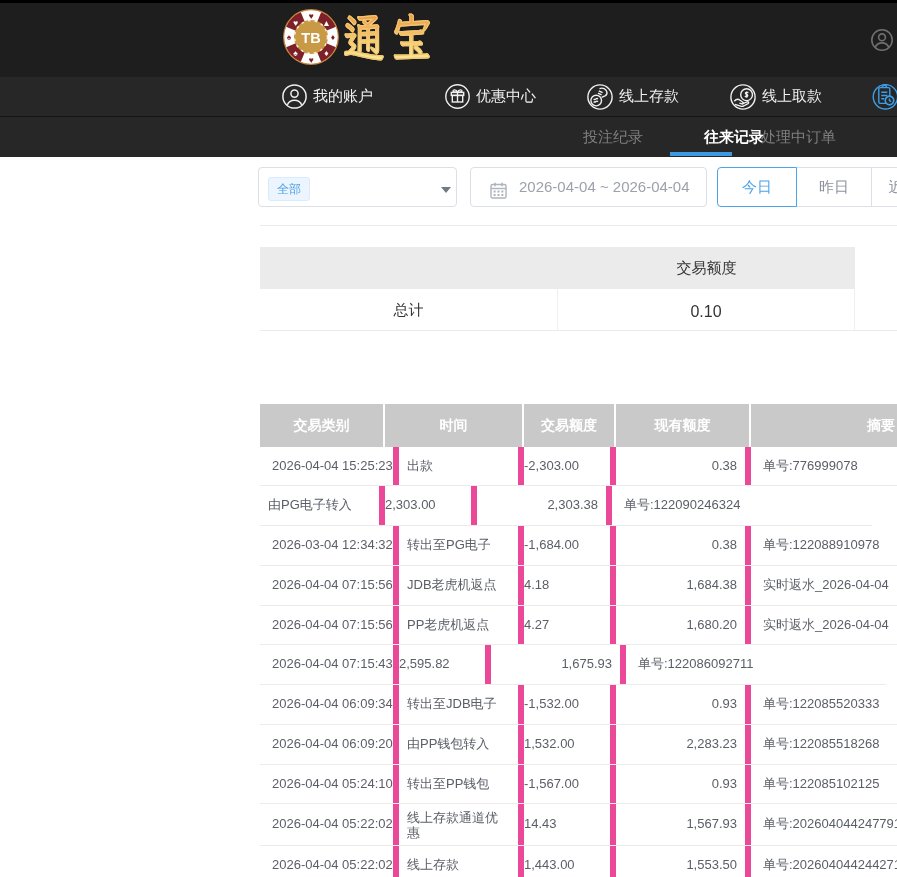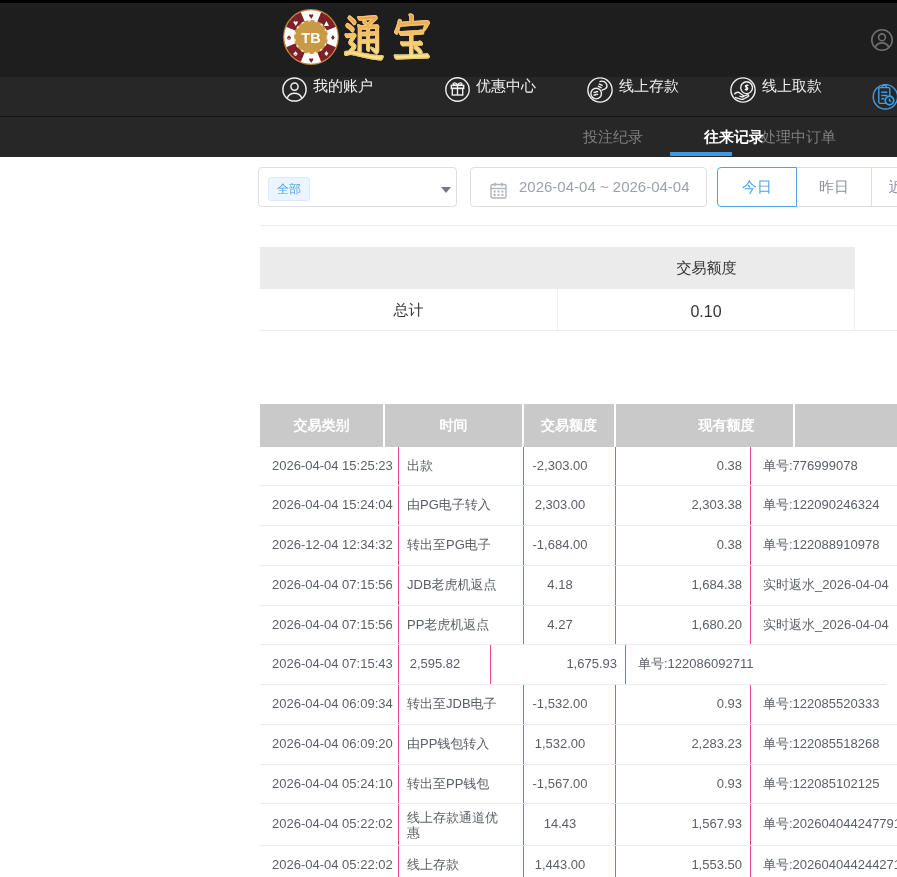--- a/index.html
+++ b/index.html
@@ -12,21 +12,21 @@
 #nav     { left:0; top:77px; width:897px; height:39px; background:#272727; }
 #navline { left:0; top:116px; width:897px; height:1px; background:#141414; }
 #subnav  { left:0; top:117px; width:897px; height:40px; background:#272727; }
 
 #logotext { left:343px; top:11px; width:115px; height:56px; font-size:52px; line-height:56px;
   font-weight:bold; letter-spacing:8px; font-family:"Liberation Serif","LXGW WenKai TC",serif; white-space:nowrap;
   transform:scaleX(0.8); transform-origin:left center; -webkit-text-stroke:1.3px #f2c671;
   background:linear-gradient(180deg,#eb9440 0%,#f5cf74 55%,#fbf3a4 100%);
   -webkit-background-clip:text; background-clip:text; color:transparent; }
 
-.navitem { top:77px; height:39px; display:flex; align-items:flex-start; color:#f0f0f0; font-size:15px; }
+.navitem { top:77px; height:39px; display:flex; align-items:center; color:#f0f0f0; font-size:15px; }
 .navitem svg { margin-right:6px; }
 
 .tab { top:117px; height:40px; line-height:40px; font-size:15px; color:#7f7f7f; }
 .tab.active { color:#fff; font-weight:bold;margin-left:32px; }
 #tabline { left:670px; top:152px; width:62px; height:4px; background:#3d9ae2; }
 
 .box { border:1px solid #dcdfe6; border-radius:4px; background:#fff; }
 #tag { left:268px; top:177px; width:42px; height:24px; background:#ecf5fd; border:1px solid #d9ecff;
   border-radius:3px; color:#4aa0e8; font-size:12px; text-align:center; line-height:22px; }
 #caret { left:441px; top:187px; width:0; height:0; border-left:5px solid transparent;
@@ -35,25 +35,25 @@
 .fbtn { top:167px; height:40px; line-height:38px; text-align:center; font-size:15px; }
 #sep1 { left:260px; top:225px; width:637px; height:1px; background:#ececec; }
 
 .srow { left:260px; display:flex; }
 .scell { font-size:15px; color:#333; text-align:center; }
 
 .mhead { left:260px; top:404px; display:flex; height:42.5px; background:#c9c9c9; }
 .mhead div { color:#fff; font-size:14px; font-weight:bold; text-align:center; line-height:42.5px;
   border-right:2px solid #fff; }
 .mrow { left:260px; display:flex; height:39.75px; background:#fff; border-bottom:1px solid #ececec; }
-.mrow div { font-size:13px; color:#5a5e66; line-height:38.75px; border-right:1px solid #ec4899;
+.mrow div { font-size:13px; color:#5a5e66; line-height:38.75px; border-right:6px solid #ec4899;
   white-space:nowrap; overflow:hidden; }
 .ct { width:139px; padding-left:12px; font-size:13px; }
 .cy { width:125px; padding-left:8px; }
-.ca { width:92px; text-align:center; padding-right:19px; }
+.ca { width:92px; text-align:left; padding-right:19px; }
 .cb { width:135px; text-align:right; padding-right:8px; }
 .cm { width:260px; padding-left:12px; border-right:none !important; }
 </style>
 </head>
 <body>
 <div class="abs" id="topstrip"></div>
 <div class="abs" id="header"></div>
 <div class="abs" id="nav"></div>
 <div class="abs" id="navline"></div>
 <div class="abs" id="subnav"></div>
@@ -170,39 +170,38 @@
 <div class="abs srow" style="top:289px; height:42px; border-bottom:1px solid #ececec;">
   <div class="scell" style="width:298px; line-height:42px; border-right:1px solid #efefef;">总计</div>
   <div class="scell" style="width:297px; line-height:42px; border-right:1px solid #efefef; font-size:16px; padding-top:2px;">0.10</div>
   <div class="scell" style="width:297px;"></div>
 </div>
 
 <div class="abs mhead">
   <div style="width:125px;">交易类别</div>
   <div style="width:139px;">时间</div>
   <div style="width:92px;">交易额度</div>
-  <div style="width:135px;margin-left:44px;">现有额度</div>
+  <div style="width:135px;">现有额度</div>
   <div style="width:260px; border-right:none;">摘要</div>
 </div>
 <div class="abs mrow" style="top:446.5px;">
     <div class="ct">2026-04-04 15:25:23</div>
     <div class="cy">出款</div>
     <div class="ca">-2,303.00</div>
     <div class="cb">0.38</div>
     <div class="cm">单号:776999078</div>
   </div>
 <div class="abs mrow" style="top:486.25px;">
-    <div class="ct">2026-04-04 15:24:04</div>
     <div class="cy">由PG电子转入</div>
     <div class="ca">2,303.00</div>
     <div class="cb">2,303.38</div>
     <div class="cm">单号:122090246324</div>
   </div>
 <div class="abs mrow" style="top:526.0px;">
-    <div class="ct">2026-12-04 12:34:32</div>
+    <div class="ct">2026-03-04 12:34:32</div>
     <div class="cy">转出至PG电子</div>
     <div class="ca">-1,684.00</div>
     <div class="cb">0.38</div>
     <div class="cm">单号:122088910978</div>
   </div>
 <div class="abs mrow" style="top:565.75px;">
     <div class="ct">2026-04-04 07:15:56</div>
     <div class="cy">JDB老虎机返点</div>
     <div class="ca">4.18</div>
     <div class="cb">1,684.38</div>

